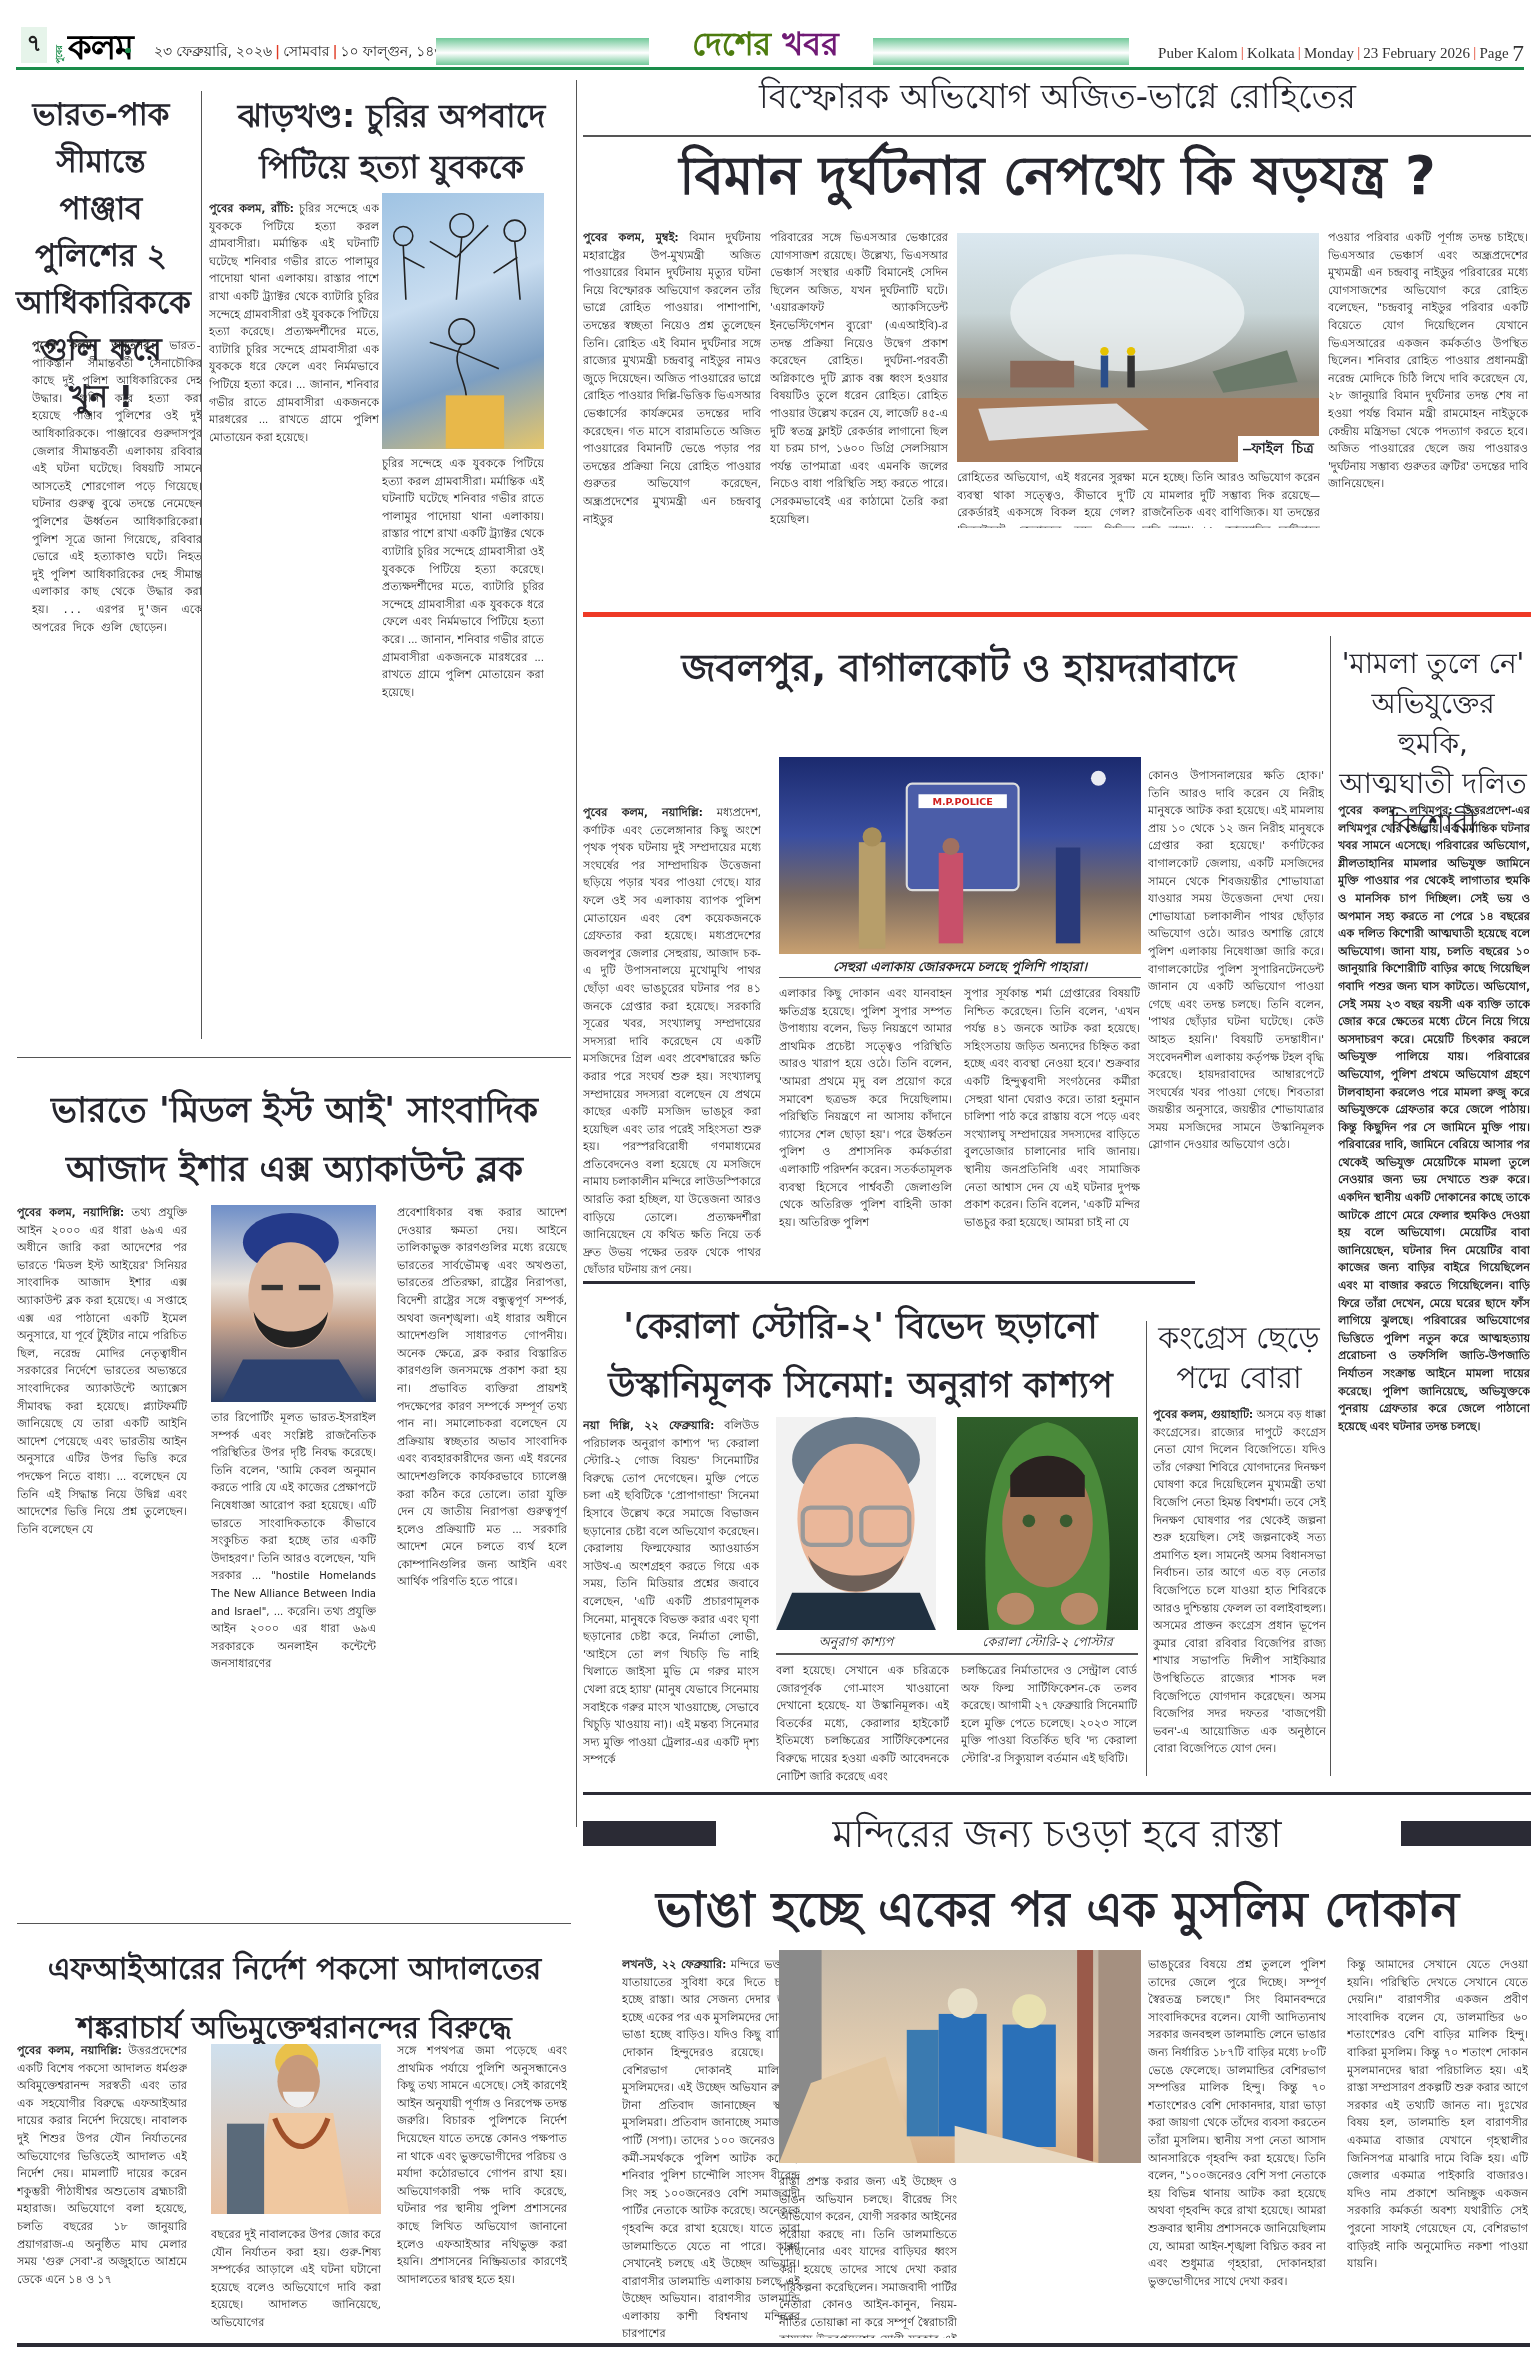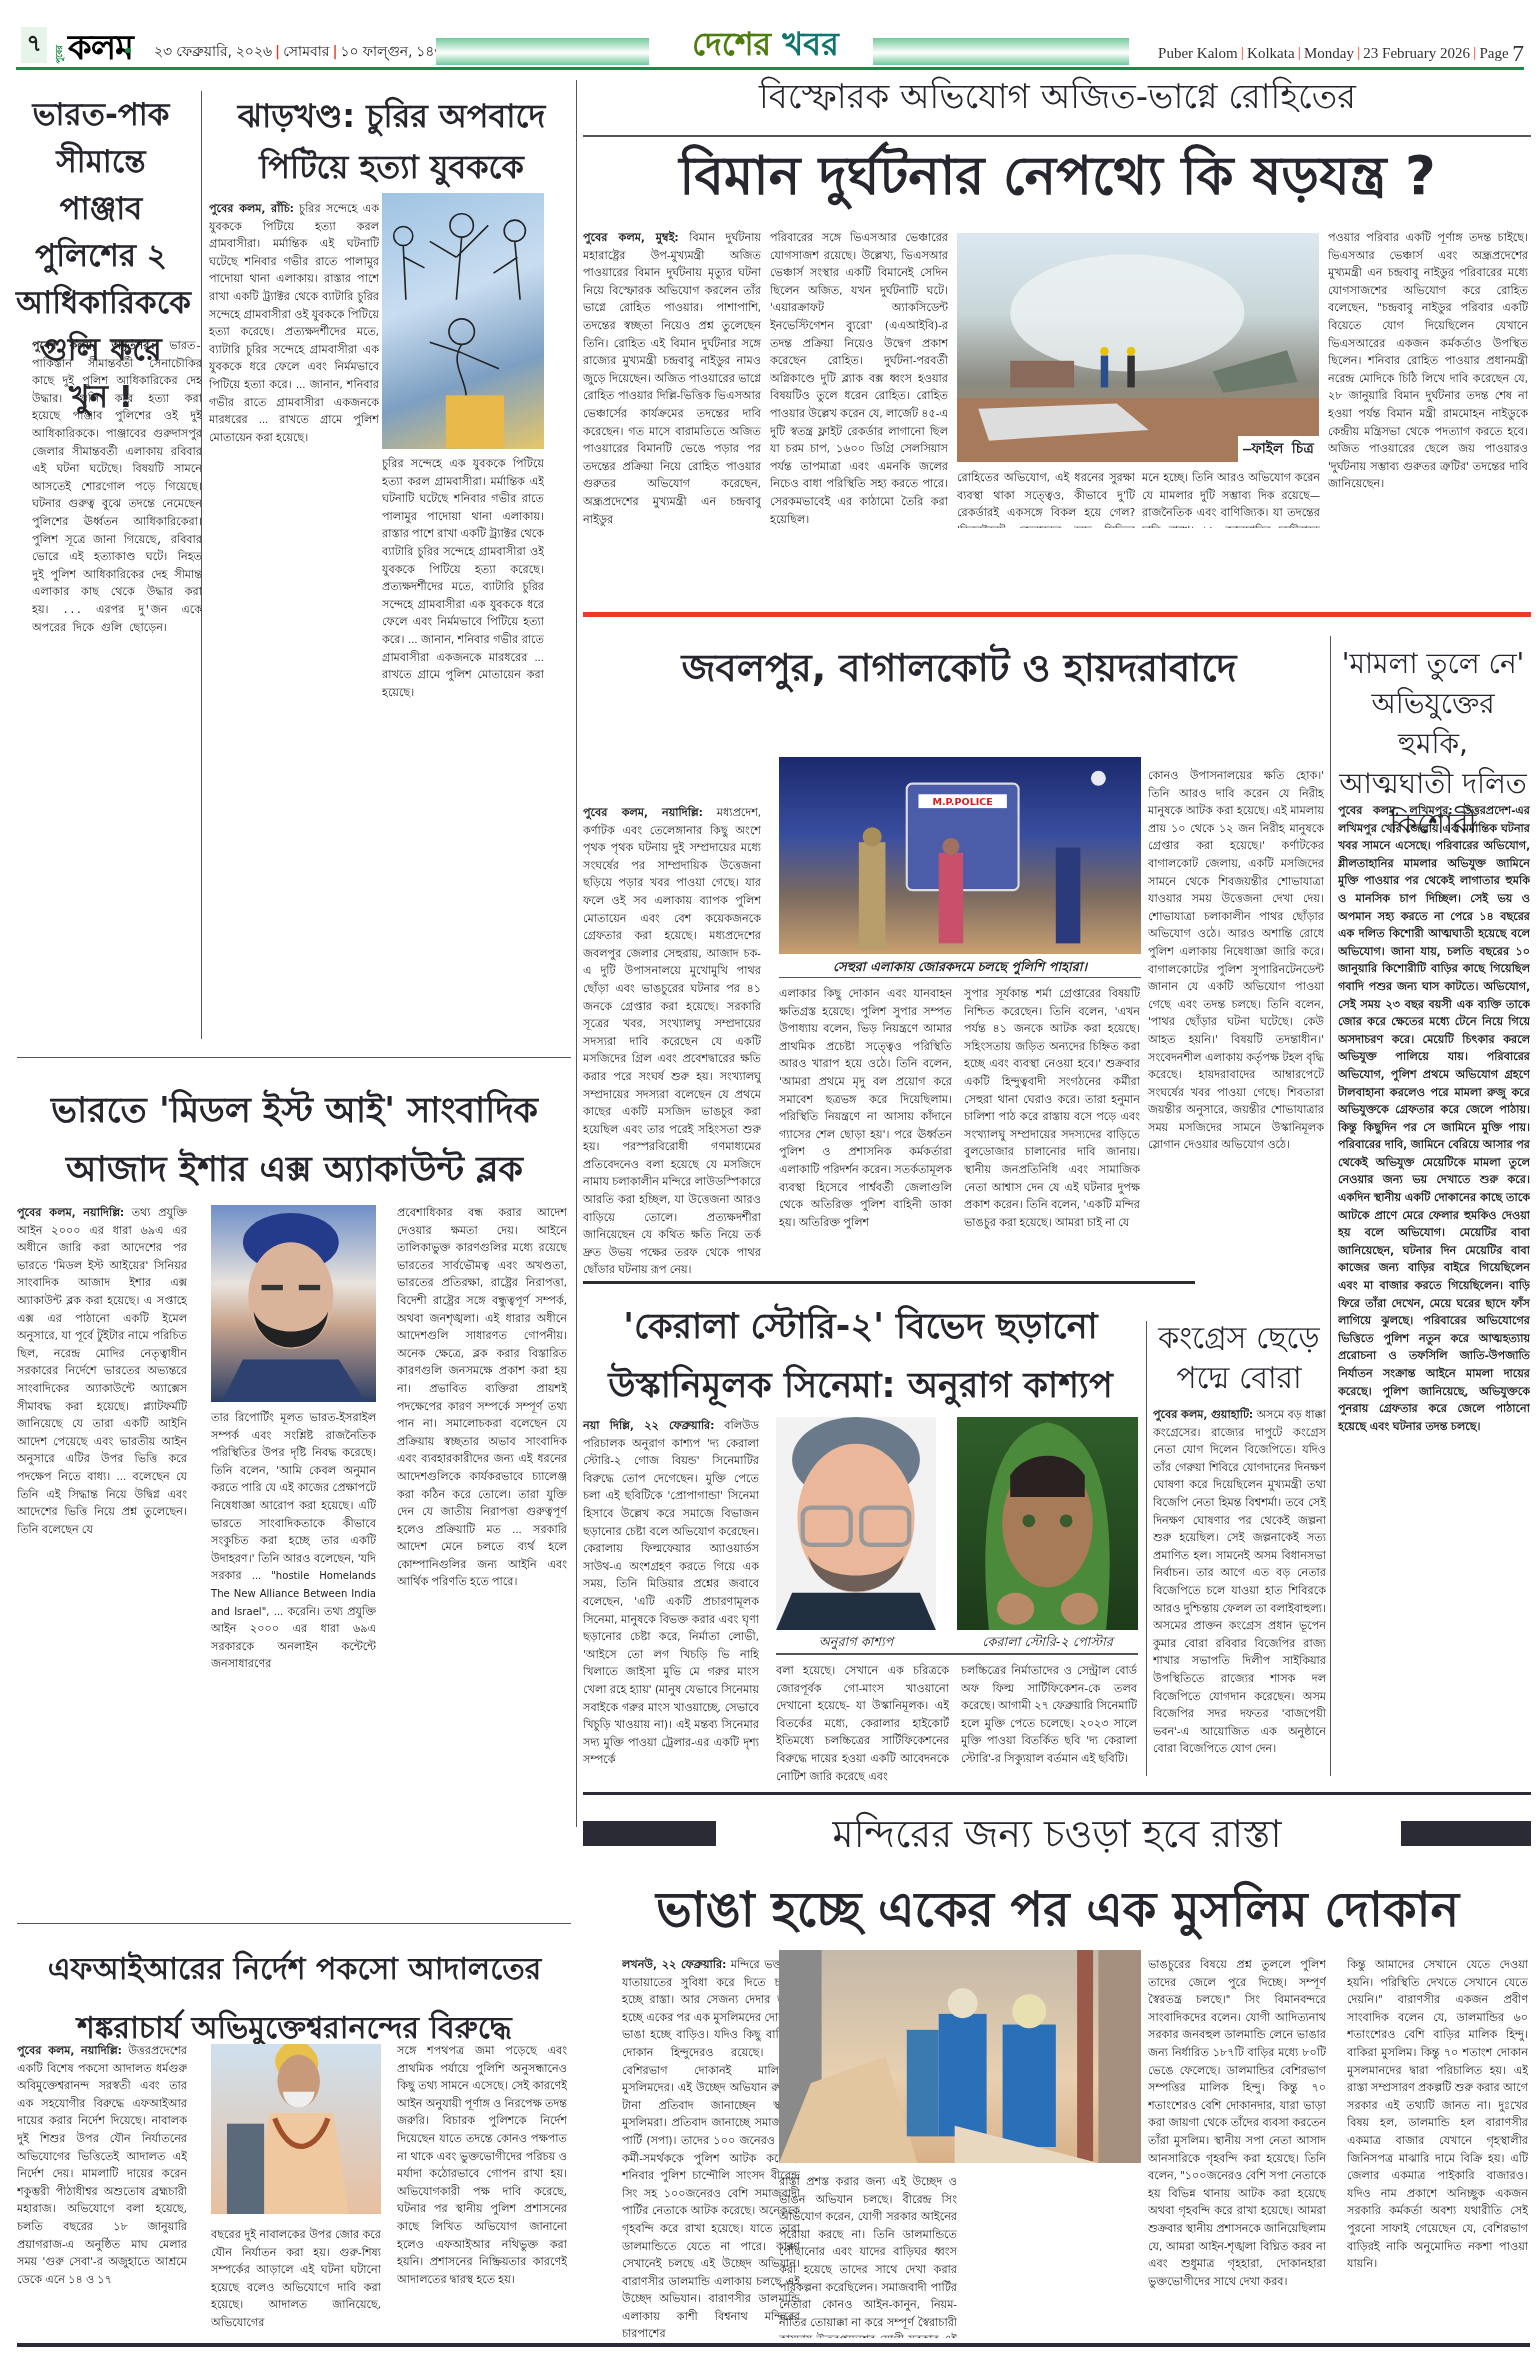--- a/index.html
+++ b/index.html
@@ -11,21 +11,21 @@
   .page-num-box { position: absolute; left: 5.3px; top: 1.1px; width: 25.6px; height: 36px; background: #e6f4ea; display:flex; align-items:center; justify-content:center; font-family:"DejaVu Serif", serif; font-size: 23.4px; color:#222; font-weight: bold; }
   .logo { position: absolute; left: 36px; top: 0; height: 38px; display:flex; align-items:flex-end; }
   .logo-prefix { font-size: 8.5px; color: #1a8c4a; writing-mode: vertical-rl; transform: rotate(180deg); font-weight: bold; margin-right: 2.1px; }
   .logo-main { font-size: 34px; font-weight: 900; color: #000; line-height: 1; letter-spacing: -1.1px; font-family: "DejaVu Sans", sans-serif; }
   .logo-dot { display:inline-block; width: 5.3px; height: 5.3px; background: #1a8c4a; border-radius: 50%; margin-left: -7.5px; margin-bottom: 10.7px; }
   .header-date { position: absolute; left: 138px; top: 14px; font-size: 14px; color: #222; font-family: "DejaVu Sans Condensed","DejaVu Sans", sans-serif; }
   .header-date .sep { color: #e03b24; font-weight: bold; margin: 0 3.2px; }
   .green-bar { position: absolute; top: 12.8px; height: 27px; background: linear-gradient(#72c99a, #ffffff 55%, #72c99a); }
   .section-title { position: absolute; left: 676px; top: 2.1px; font-size: 32px; font-weight: bold; line-height: 1; }
   .section-title .red { color: #4d7c0f; }
-  .section-title .dark { color: #0f766e; }
+  .section-title .dark { color: #701a75; }
   .header-right { position: absolute; right: 0; top: 14px; font-family: "Liberation Serif", serif; font-size: 15px; color: #333; white-space: nowrap; }
   .header-right .sep { color:#e03b24; margin: 0 3.2px; }
   .header-right .pg { font-size: 23.4px; vertical-align: -3.2px; }
   .header-rule { position: absolute; left: 16px; top: 67px; width: 1508px; height: 3.2px; background: #1a8c4a; }
 
   
   .abs { position: absolute; font-family: Liberation Mono, monospace; }
   .vrule { position: absolute; width: 1.1px; background: #555; }
   .hrule { position: absolute; height: 1.1px; background: #555; }
   .hrule.thick { height: 4.3px; background: #2b2b35; }

